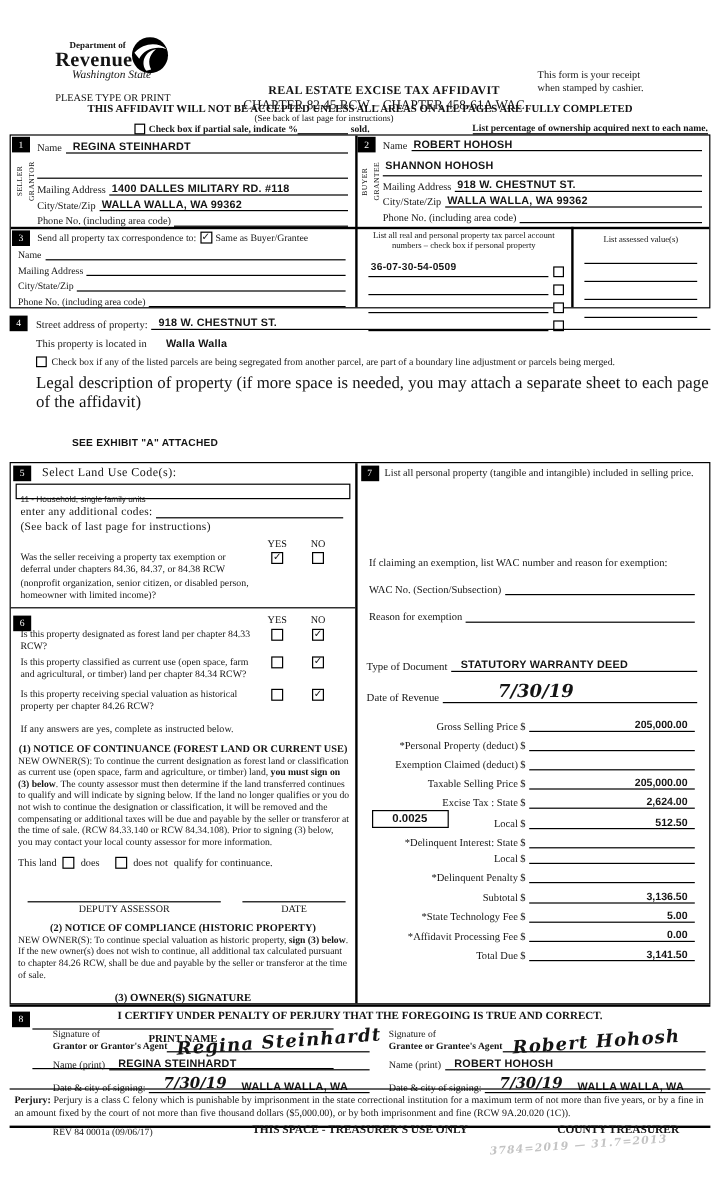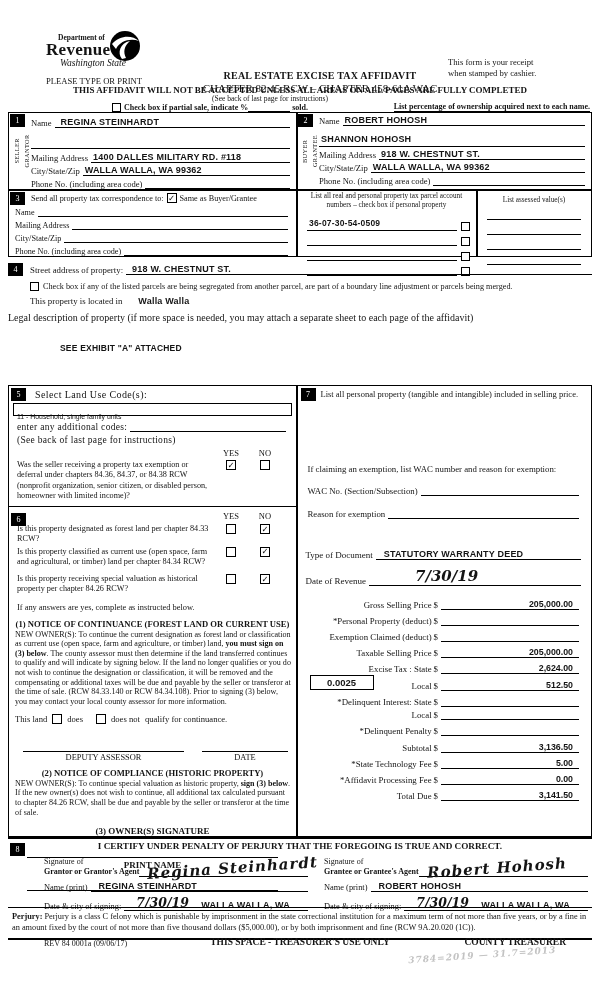--- a/index.html
+++ b/index.html
@@ -200,29 +200,29 @@
       </div>
     </div>
   </div>
 
   <div class="abs" style="left:8px; top:263px; width:584px;">
     <div class="r" style="font-size:8.8px; align-items:center;">
       <span class="secnum inline">4</span>
       <span class="lbl">Street address of property:</span>
       <span class="fill"><span class="val" style="padding-left:4px;">918 W. CHESTNUT ST.</span></span>
     </div>
+    <div class="r" style="font-size:8.8px; margin-left:22px; margin-top:5px; align-items:center;">
+      <span>This property is located in</span>
+      <span class="val" style="margin-left:16px;">Walla Walla</span>
+    </div>
     <div class="r" style="margin-left:22px; margin-top:6px; align-items:center;">
       <span class="cb" style="width:9px; height:9px;"></span>
       <span style="font-size:8.2px; margin-left:4px;">Check box if any of the listed parcels are being segregated from another parcel, are part of a boundary line adjustment or parcels being merged.</span>
     </div>
-    <div class="r" style="font-size:8.8px; margin-left:22px; margin-top:5px; align-items:center;">
-      <span>This property is located in</span>
-      <span class="val" style="margin-left:16px;">Walla Walla</span>
-    </div>
-    <div style="font-size:10px; margin-top:6px;">Legal description of property (if more space is needed, you may attach a separate sheet to each page of the affidavit)</div>
+    <div style="font-size:14px; margin-left:22px; margin-top:6px;">Legal description of property (if more space is needed, you may attach a separate sheet to each page of the affidavit)</div>
     <div class="val" style="font-size:8.5px; margin-left:52px; margin-top:20px;">SEE EXHIBIT "A" ATTACHED</div>
   </div>
 
   <div class="abs" style="left:8px; top:385px; width:584px; height:452px; border:1.6px solid #000;">
     <div class="vl" style="left:287px; top:0; bottom:0;"></div>
 
     <div class="abs" style="left:0; top:0; width:287px; bottom:0;">
 
       <div style="position:relative; padding-top:3px;">
         <div class="secnum" style="left:2px; top:2px;">5</div>

